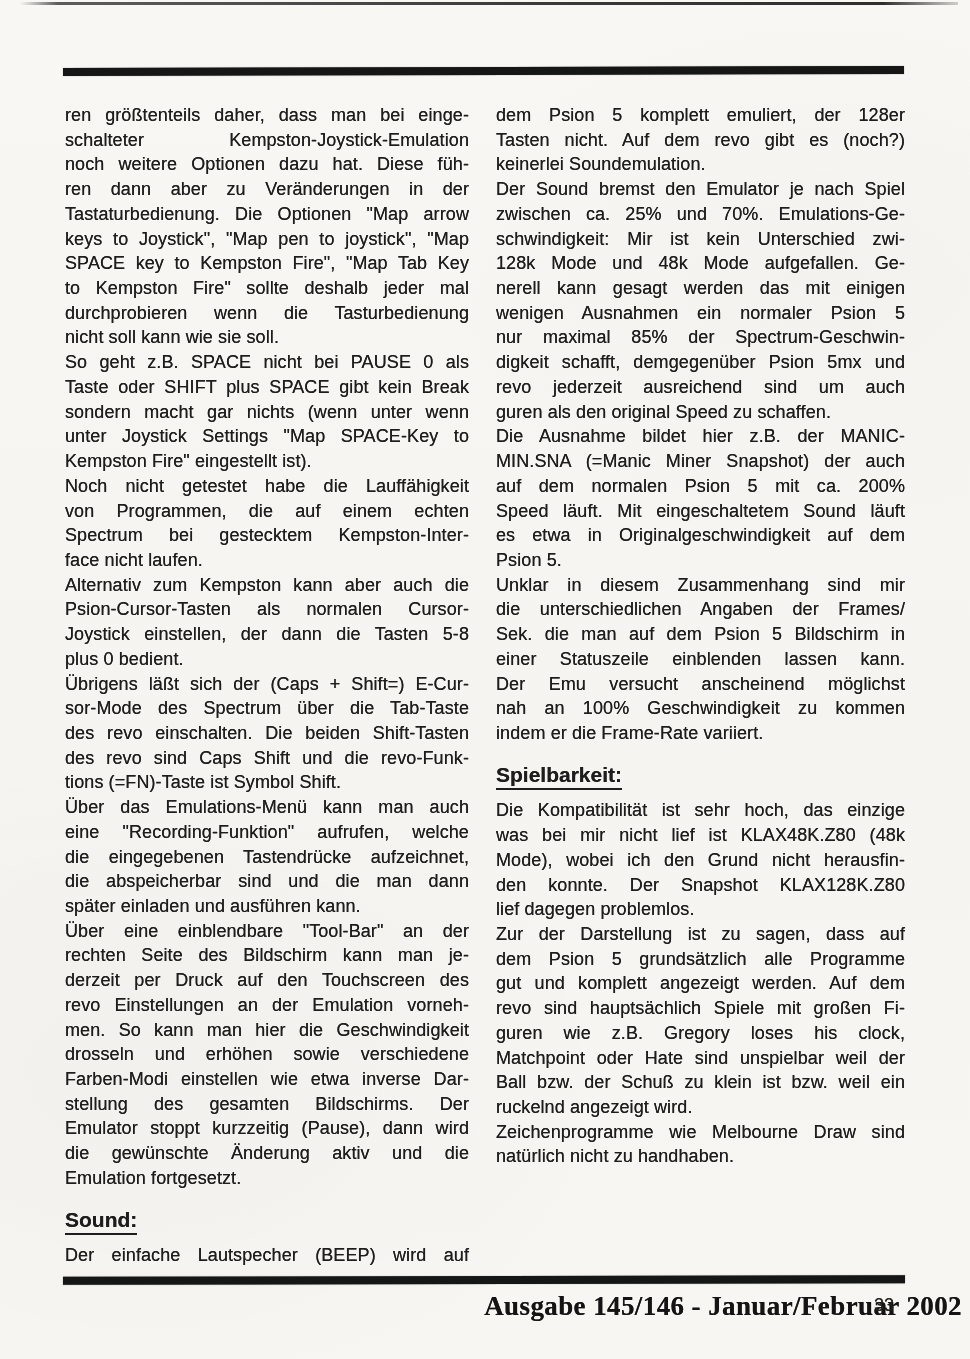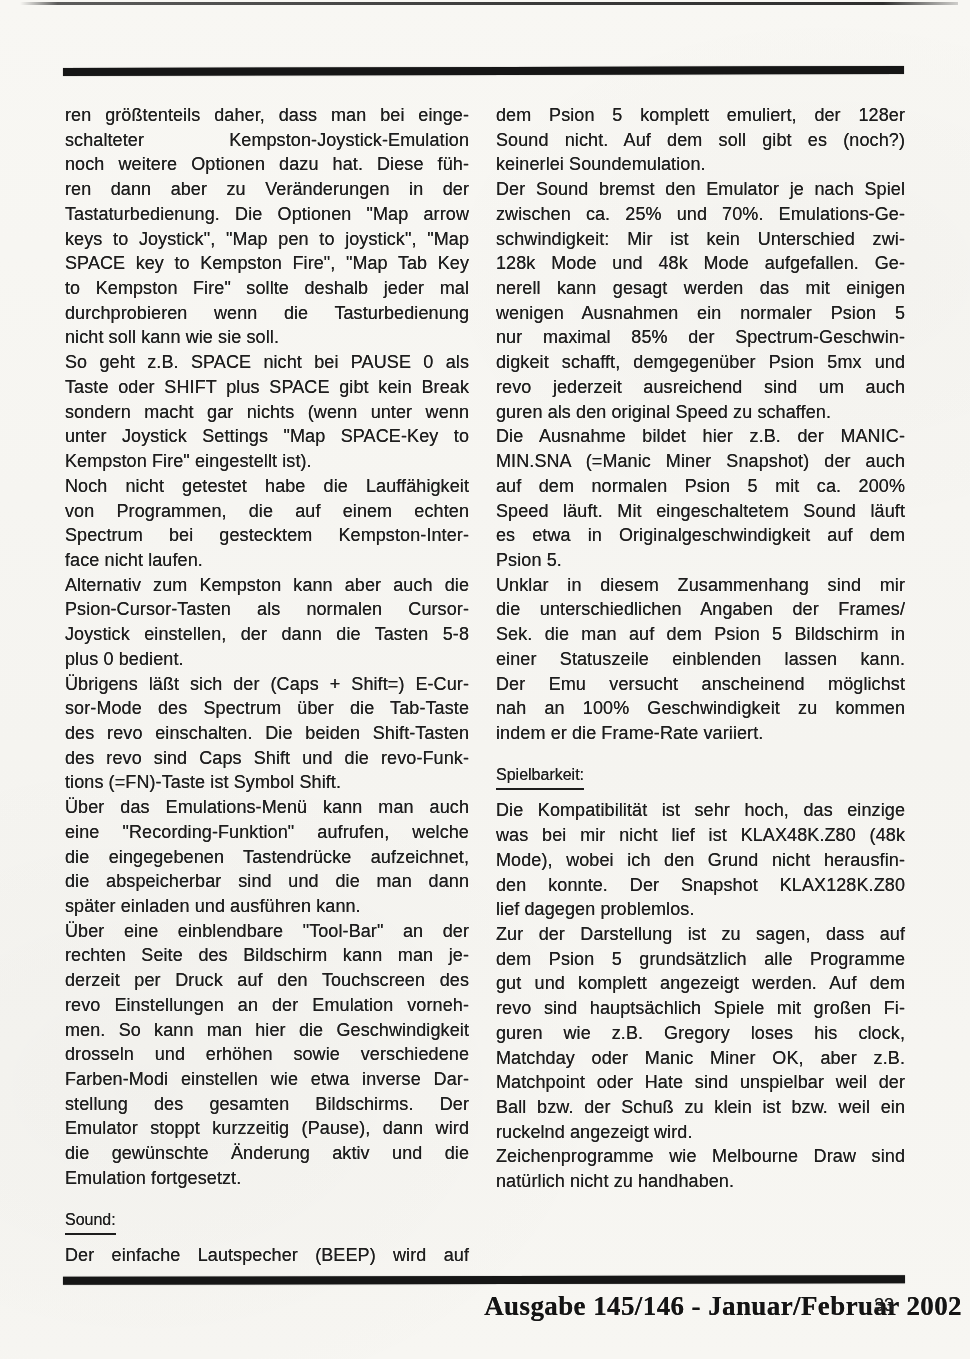--- a/index.html
+++ b/index.html
@@ -43,21 +43,21 @@
     text-align-last:justify;
     text-justify:inter-word;
     text-shadow:0 0 0.45px rgba(20,20,20,.85);
     letter-spacing:0.1px;
     overflow:visible;
   }
   .para .line:last-child{text-align-last:left;}
   .para.justify-all .line:last-child{text-align-last:justify;}
   .heading{
     display:inline-block;
-    font-size:16px;font-weight:400;
+    font-size:21px;font-weight:700;
     line-height:24.72px;
     margin-top:17px;margin-bottom:8px;
     padding-bottom:1px;
     border-bottom:2.5px solid var(--ink);
     text-shadow:0 0 0.45px rgba(20,20,20,.85);
   }
   .footer-issue{
     position:absolute;left:0;top:1291px;width:962px;
     text-align:right;
     font-family:"Liberation Serif", serif;
@@ -127,21 +127,21 @@
       <div class="line">Farben-Modi einstellen wie etwa inverse Dar-</div>
       <div class="line">stellung des gesamten Bildschirms. Der</div>
       <div class="line">Emulator stoppt kurzzeitig (Pause), dann wird</div>
       <div class="line">die gewünschte Änderung aktiv und die</div>
       <div class="line">Emulation fortgesetzt.</div>
     </div><div class="heading">Sound:</div><div class="para justify-all">
       <div class="line">Der einfache Lautspecher (BEEP) wird auf</div>
     </div></div>
 <div class="column column-right"><div class="para">
       <div class="line">dem Psion 5 komplett emuliert, der 128er</div>
-      <div class="line">Sound nicht. Auf dem soll gibt es (noch?)</div>
+      <div class="line">Tasten nicht. Auf dem revo gibt es (noch?)</div>
       <div class="line">keinerlei Soundemulation.</div>
     </div><div class="para">
       <div class="line">Der Sound bremst den Emulator je nach Spiel</div>
       <div class="line">zwischen ca. 25% und 70%. Emulations-Ge-</div>
       <div class="line">schwindigkeit: Mir ist kein Unterschied zwi-</div>
       <div class="line">128k Mode und 48k Mode aufgefallen. Ge-</div>
       <div class="line">nerell kann gesagt werden das mit einigen</div>
       <div class="line">wenigen Ausnahmen ein normaler Psion 5</div>
       <div class="line">nur maximal 85% der Spectrum-Geschwin-</div>
       <div class="line">digkeit schafft, demgegenüber Psion 5mx und</div>
@@ -167,21 +167,20 @@
       <div class="line">was bei mir nicht lief ist KLAX48K.Z80 (48k</div>
       <div class="line">Mode), wobei ich den Grund nicht herausfin-</div>
       <div class="line">den konnte. Der Snapshot KLAX128K.Z80</div>
       <div class="line">lief dagegen problemlos.</div>
     </div><div class="para">
       <div class="line">Zur der Darstellung ist zu sagen, dass auf</div>
       <div class="line">dem Psion 5 grundsätzlich alle Programme</div>
       <div class="line">gut und komplett angezeigt werden. Auf dem</div>
       <div class="line">revo sind hauptsächlich Spiele mit großen Fi-</div>
       <div class="line">guren wie z.B. Gregory loses his clock,</div>
-      <div class="line">Matchday oder Manic Miner OK, aber z.B.</div>
       <div class="line">Matchpoint oder Hate sind unspielbar weil der</div>
       <div class="line">Ball bzw. der Schuß zu klein ist bzw. weil ein</div>
       <div class="line">ruckelnd angezeigt wird.</div>
     </div><div class="para">
       <div class="line">Zeichenprogramme wie Melbourne Draw sind</div>
       <div class="line">natürlich nicht zu handhaben.</div>
     </div></div>
 
 <div class="rule rule-bottom"></div>
 <div class="footer-issue">Ausgabe 145/146 - Januar/Februar 2002</div>

